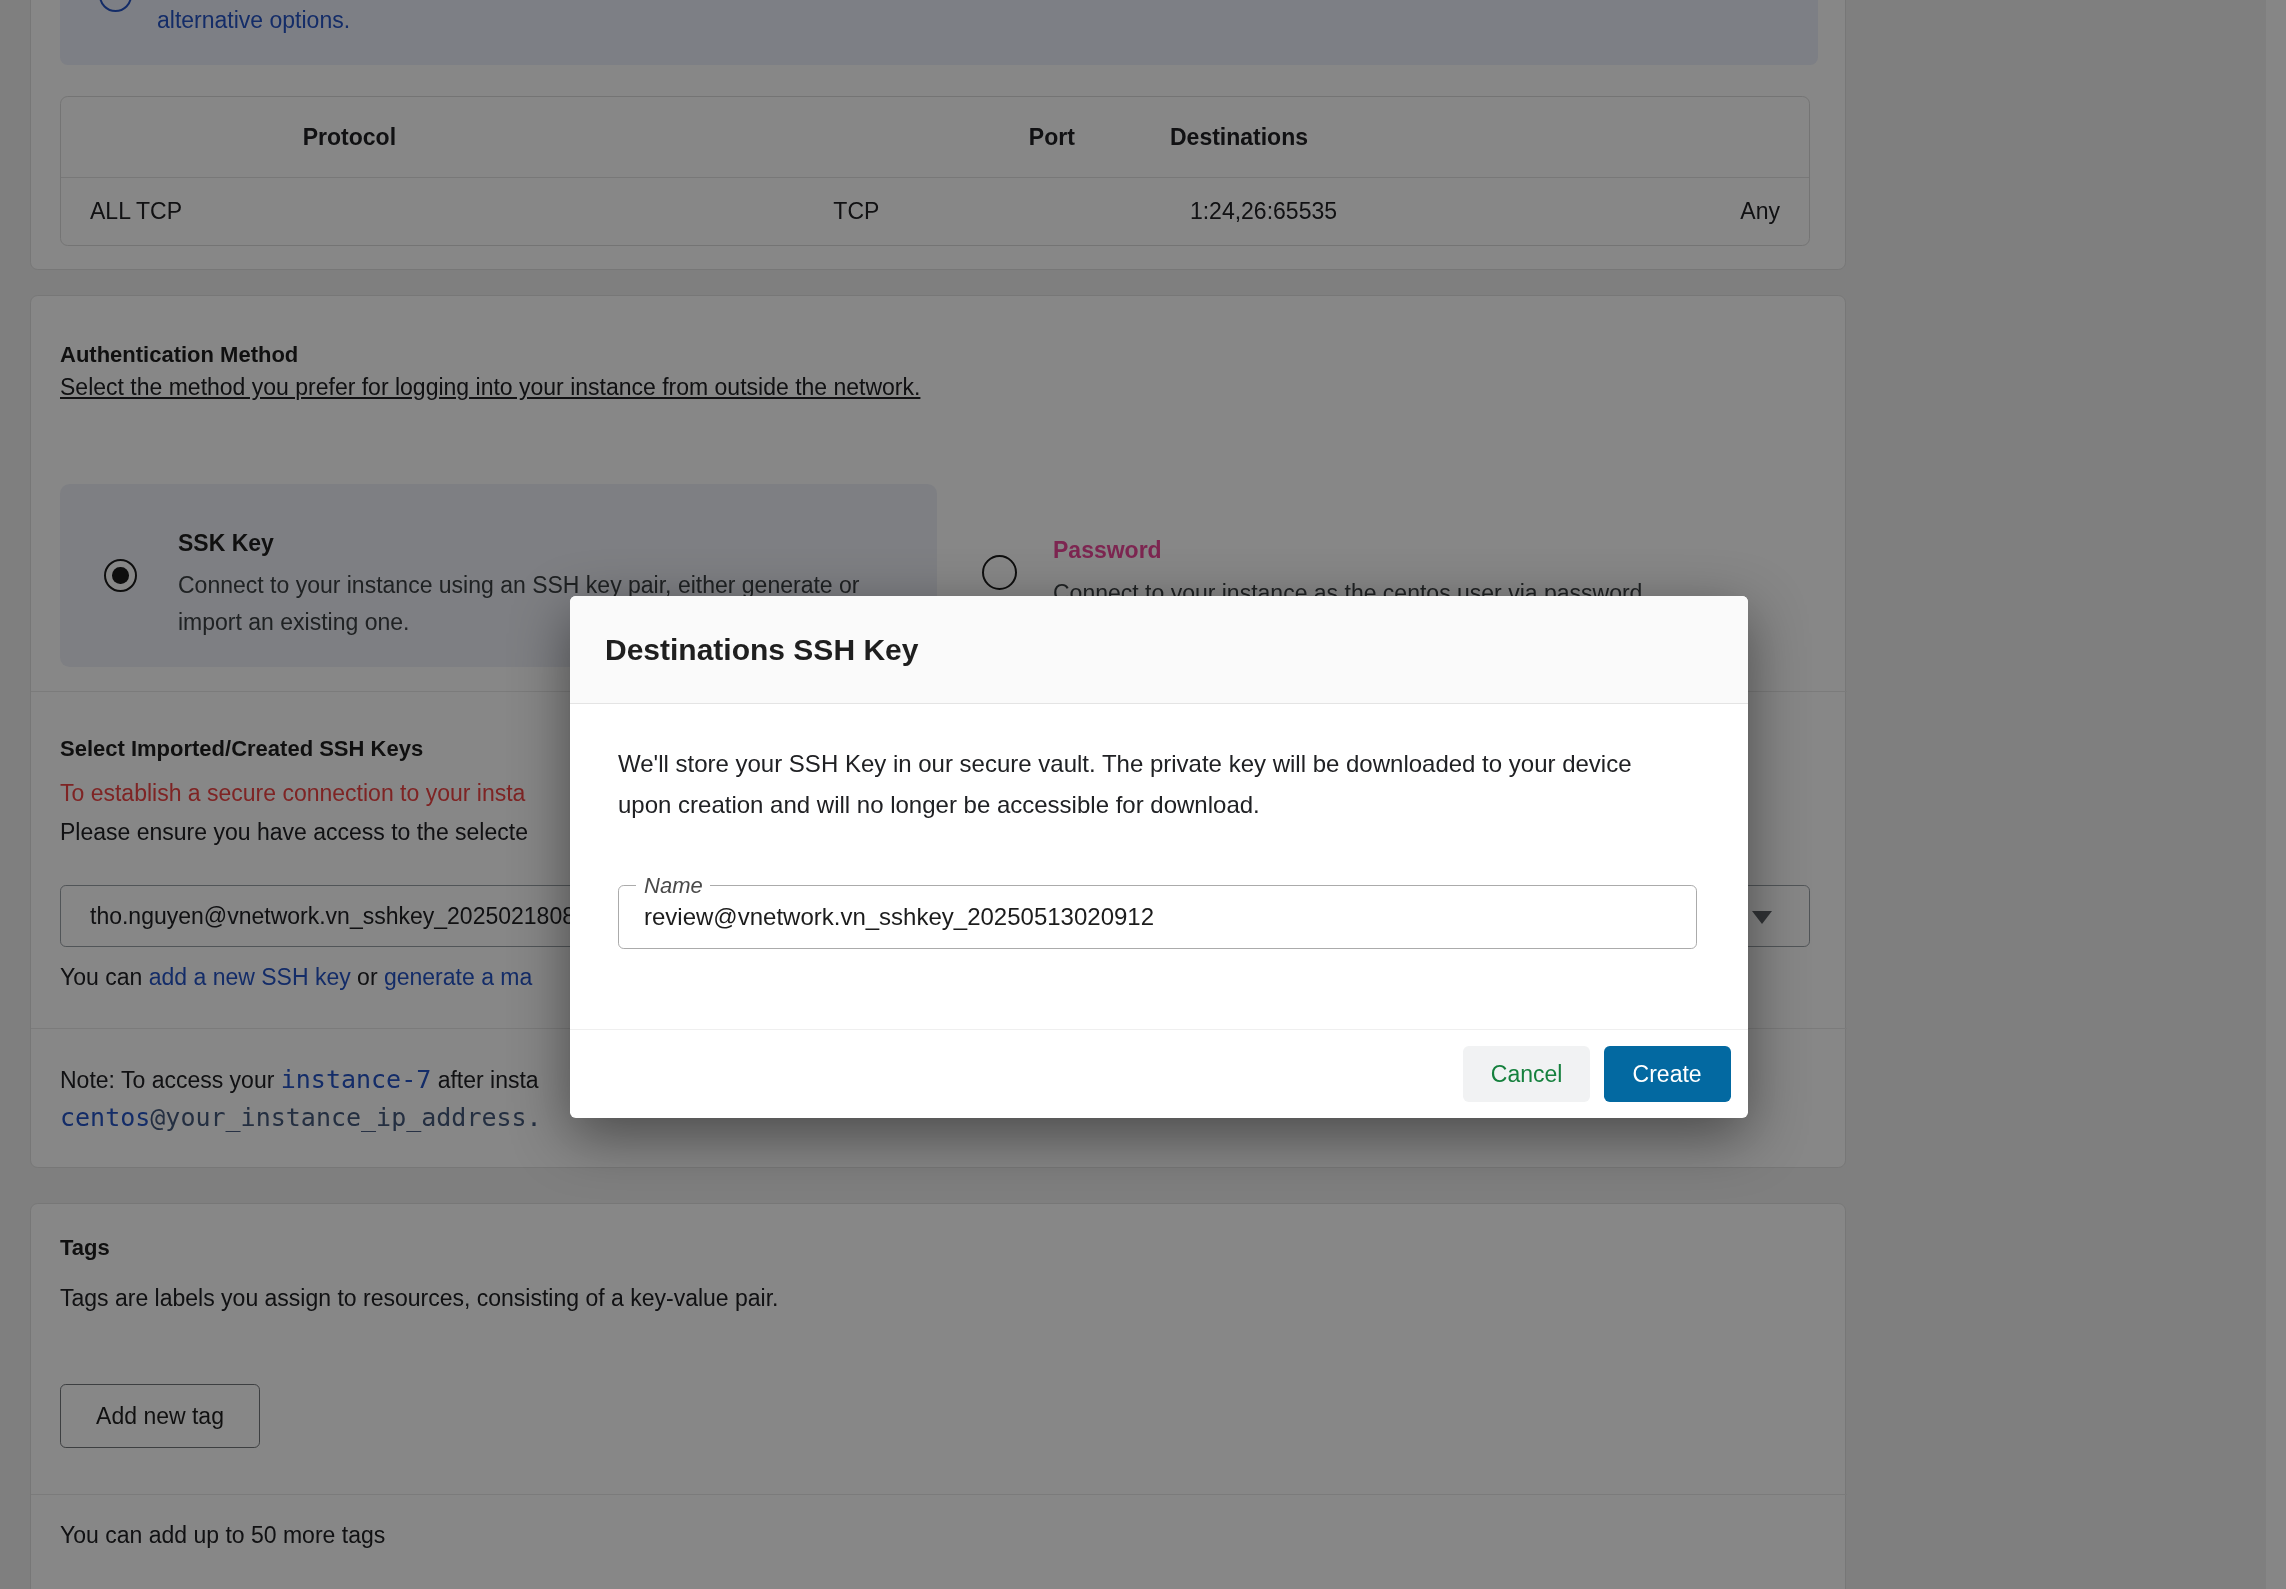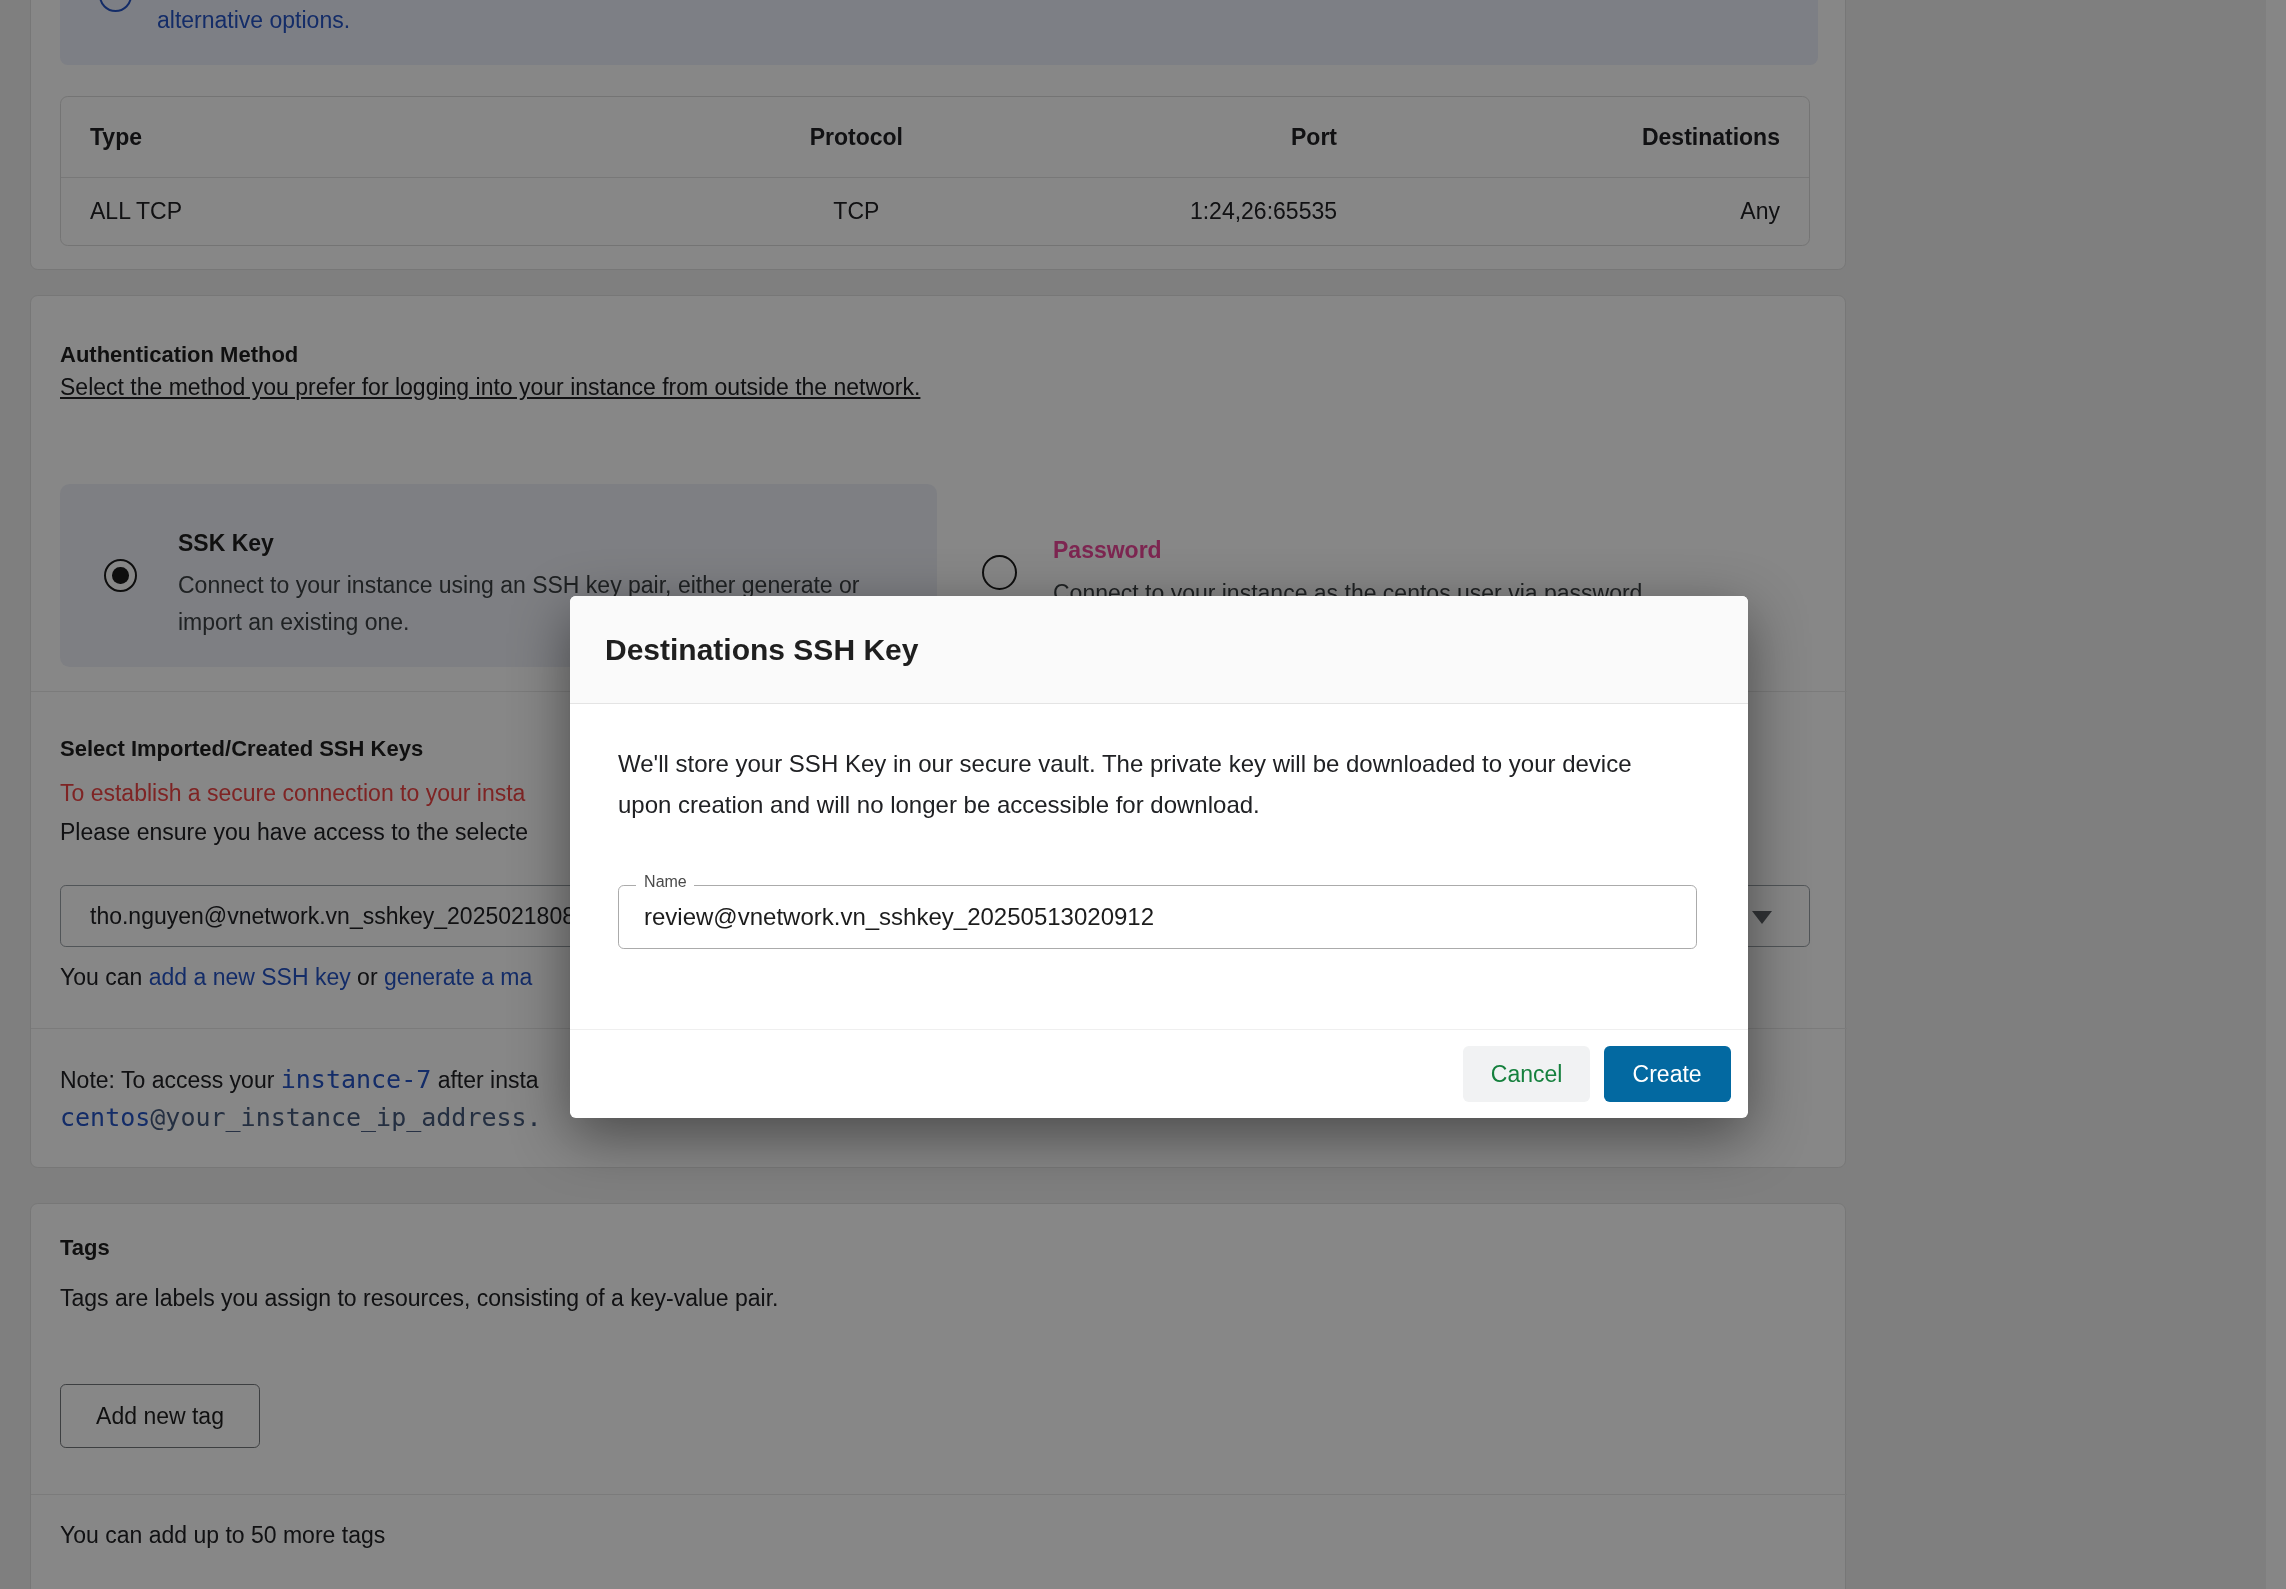--- a/index.html
+++ b/index.html
@@ -83,21 +83,21 @@
 
   
   .overlay { position:absolute; inset:0; background:rgba(0,0,0,0.47); z-index:10; }
 
   .modal { position:absolute; left:570px; top:596px; width:1178px; height:522px; background:#ffffff; border-radius:5.8px; box-shadow:0 17.4px 58px rgba(0,0,0,0.45); z-index:20; }
   .modal-header { position:absolute; left:0; top:0; width:100%; height:108px; background:#fafafa; border-bottom:1px solid #e4e4e4; border-radius:5.8px 5.8px 0 0; }
   .modal-title { position:absolute; left:35px; top:0; line-height:108px; font-size:30px; font-weight:700; color:#1f1f1f; white-space:nowrap; }
   .modal-body-text { position:absolute; left:48px; top:147px; width:1067px; font-size:24px; line-height:41px; color:#202124; }
 
   .name-field { position:absolute; left:48px; top:289px; width:1079px; height:64px; border:1px solid #ababab; border-radius:5.8px; background:#fff; }
-  .name-label { position:absolute; left:17.4px; top:-13.5px; padding:0 7.7px; background:#fff; font-size:16px; color:#4a4a4a; white-space:nowrap; }
+  .name-label { position:absolute; left:17.4px; top:-13.5px; padding:0 7.7px; background:#fff; font-size:22px; color:#4a4a4a; white-space:nowrap;font-style:italic; }
   .name-input { position:absolute; left:25px; top:1px; width:1023px; height:60px; border:none; outline:none; font-family:"Liberation Sans", sans-serif; font-size:24px; color:#1c1c1c; background:transparent; }
 
   .modal-footer { position:absolute; left:0; bottom:0; width:100%; height:89px; border-top:1px solid #efefef; display:flex; align-items:center; justify-content:flex-end; gap:13.5px; padding-right:17.4px; }
   .btn { height:56px; width:127px; border:none; border-radius:5.8px; font-family:"Liberation Sans", sans-serif; font-size:23px; font-weight:500; cursor:pointer; }
   .btn-cancel { background:#f1f2f3; color:#15803d; }
   .btn-create { background:#0369a1; color:#ffffff; }
 </style>
 </head>
 <body>
 
@@ -105,21 +105,20 @@
 
   <div class="scroll-track"></div>
 
   <div class="card card1">
     <div class="banner">
       <span class="banner-icon"></span>
       <span class="banner-link">alternative options.</span>
     </div>
     <div class="fw-table">
       <div class="fw-row head">
-        <div class="fw-cell fw-c1">Type</div>
         <div class="fw-cell fw-c2">Protocol</div>
         <div class="fw-cell fw-c3">Port</div>
         <div class="fw-cell fw-c4">Destinations</div>
       </div>
       <div class="fw-row data">
         <div class="fw-cell fw-c1">ALL TCP</div>
         <div class="fw-cell fw-c2">TCP</div>
         <div class="fw-cell fw-c3">1:24,26:65535</div>
         <div class="fw-cell fw-c4">Any</div>
       </div>

